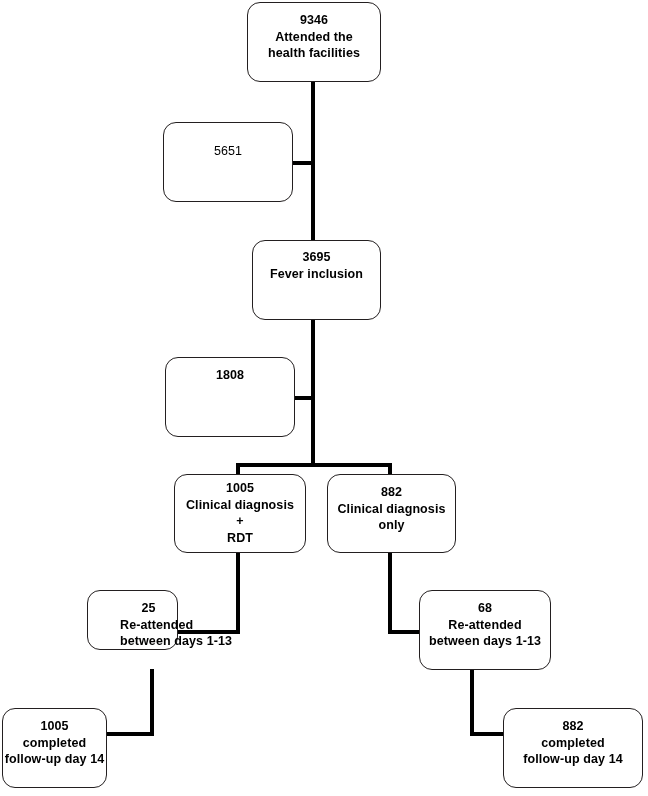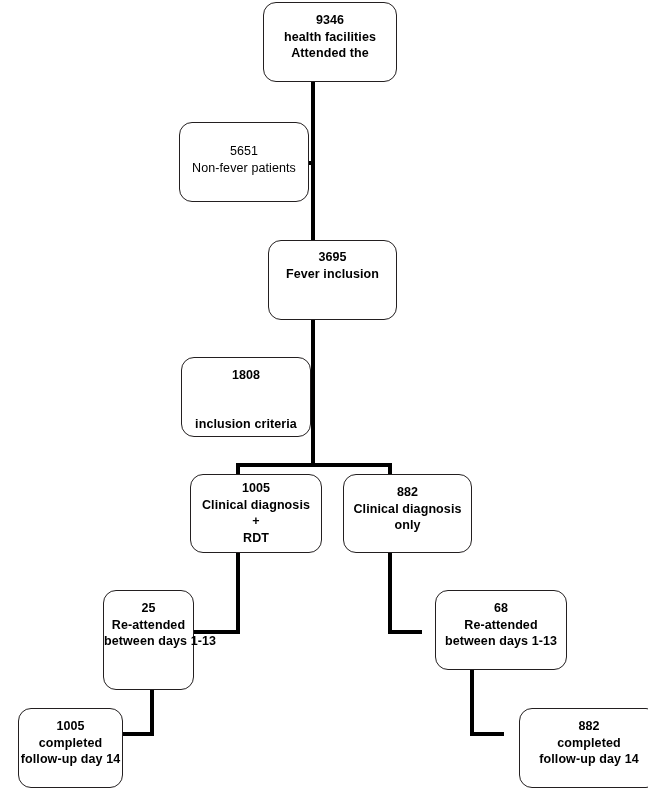--- a/index.html
+++ b/index.html
@@ -20,21 +20,20 @@
     box-sizing: border-box;
     background: #ffffff;
     border: 1.6px solid #231f20;
     border-radius: 13px;
     display: flex;
     flex-direction: column;
     align-items: center;
     justify-content: flex-start;
     padding-top: 9px;
     z-index: 3;
-    margin-left: 16px;
   }
   .node .line {
     display: block;
     width: 100%;
     text-align: center;
     font-size: 12.5px;
     line-height: 16.5px;
     color: #000000;
     letter-spacing: 0.1px;
     white-space: nowrap;
@@ -73,53 +72,51 @@
   <div class="conn" style="left:388px; top:630px; width:34px; height:4px;"></div>
 
   <div class="conn" style="left:150px; top:669px; width:4px; height:67px;"></div>
   <div class="conn" style="left:106px; top:732px; width:48px; height:4px;"></div>
 
   <div class="conn" style="left:470px; top:669px; width:4px; height:67px;"></div>
   <div class="conn" style="left:470px; top:732px; width:34px; height:4px;"></div>
 
   <div class="node bold" style="left:247px; top:2px; width:134px; height:80px;">
     <span class="line">9346</span>
+    <span class="line">Attended the</span>
     <span class="line">health facilities</span>
-    <span class="line">Attended the</span>
   </div>
 
   <div class="node plain" style="left:163px; top:122px; width:130px; height:80px; padding-top:20px;">
     <span class="line">5651</span>
-    <span class="line">Non-fever patients</span>
   </div>
 
   <div class="node bold" style="left:252px; top:240px; width:129px; height:80px; padding-top:8px;">
     <span class="line">3695</span>
     <span class="line">Fever inclusion</span>
   </div>
 
-  <div class="node bold" style="left:165px; top:357px; width:130px; height:80px;gap:32px;">
+  <div class="node bold" style="left:165px; top:357px; width:130px; height:80px;">
     <span class="line">1808</span>
-    <span class="line">inclusion criteria</span>
   </div>
 
   <div class="node bold" style="left:174px; top:474px; width:132px; height:79px; padding-top:5px;">
     <span class="line">1005</span>
     <span class="line">Clinical diagnosis</span>
     <span class="line">+</span>
     <span class="line">RDT</span>
   </div>
 
   <div class="node bold" style="left:327px; top:474px; width:129px; height:79px;">
     <span class="line">882</span>
     <span class="line">Clinical diagnosis</span>
     <span class="line">only</span>
   </div>
 
-  <div class="node bold" style="left:87px; top:590px; width:91px; height:100px;">
+  <div class="node bold" style="left:87px; top:590px; width:91px; height:60px;padding-left:32px;">
     <span class="line">25</span>
     <span class="line">Re-attended</span>
     <span class="line">between days 1-13</span>
   </div>
 
   <div class="node bold" style="left:419px; top:590px; width:132px; height:80px;">
     <span class="line">68</span>
     <span class="line">Re-attended</span>
     <span class="line">between days 1-13</span>
   </div>

